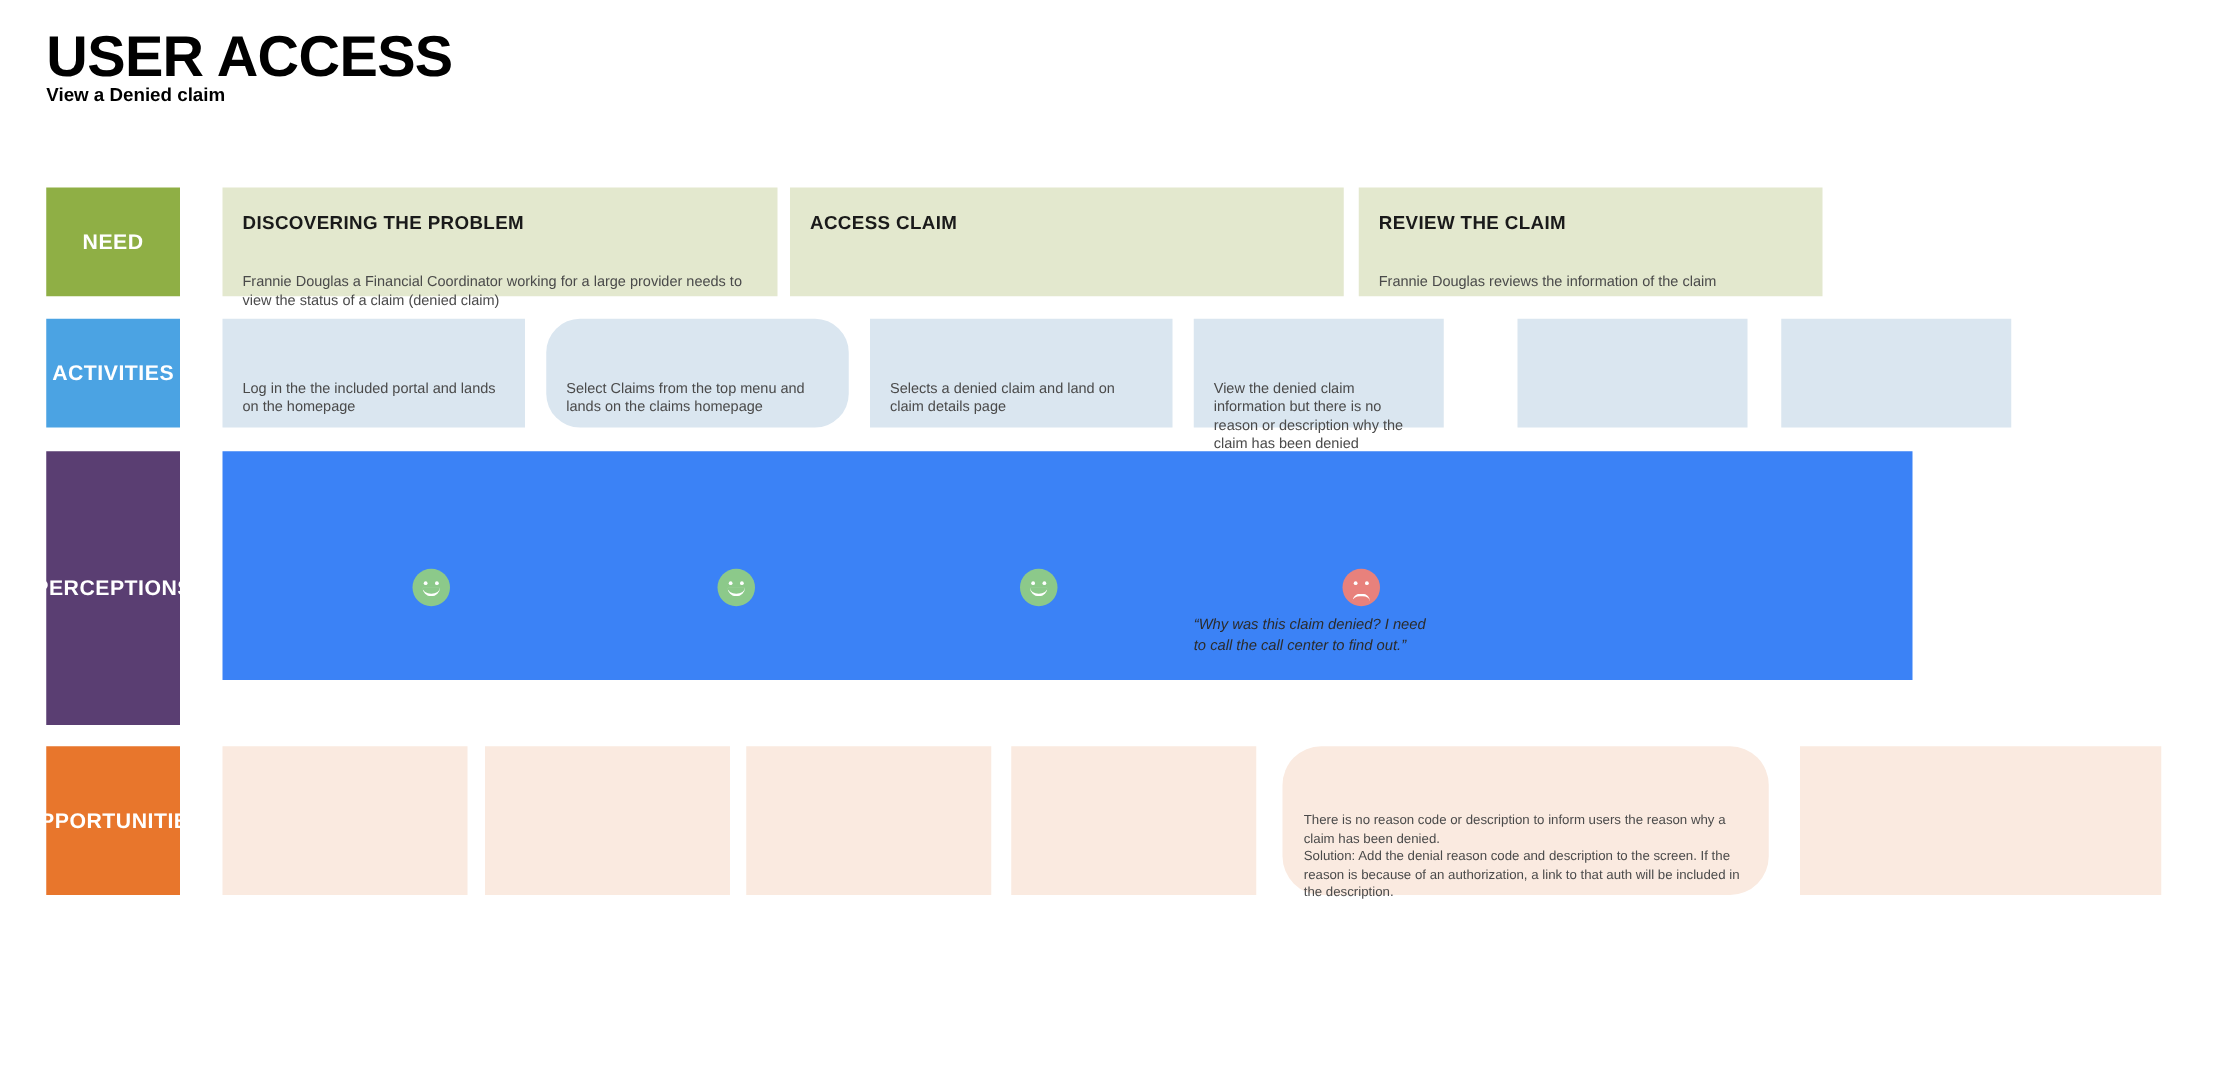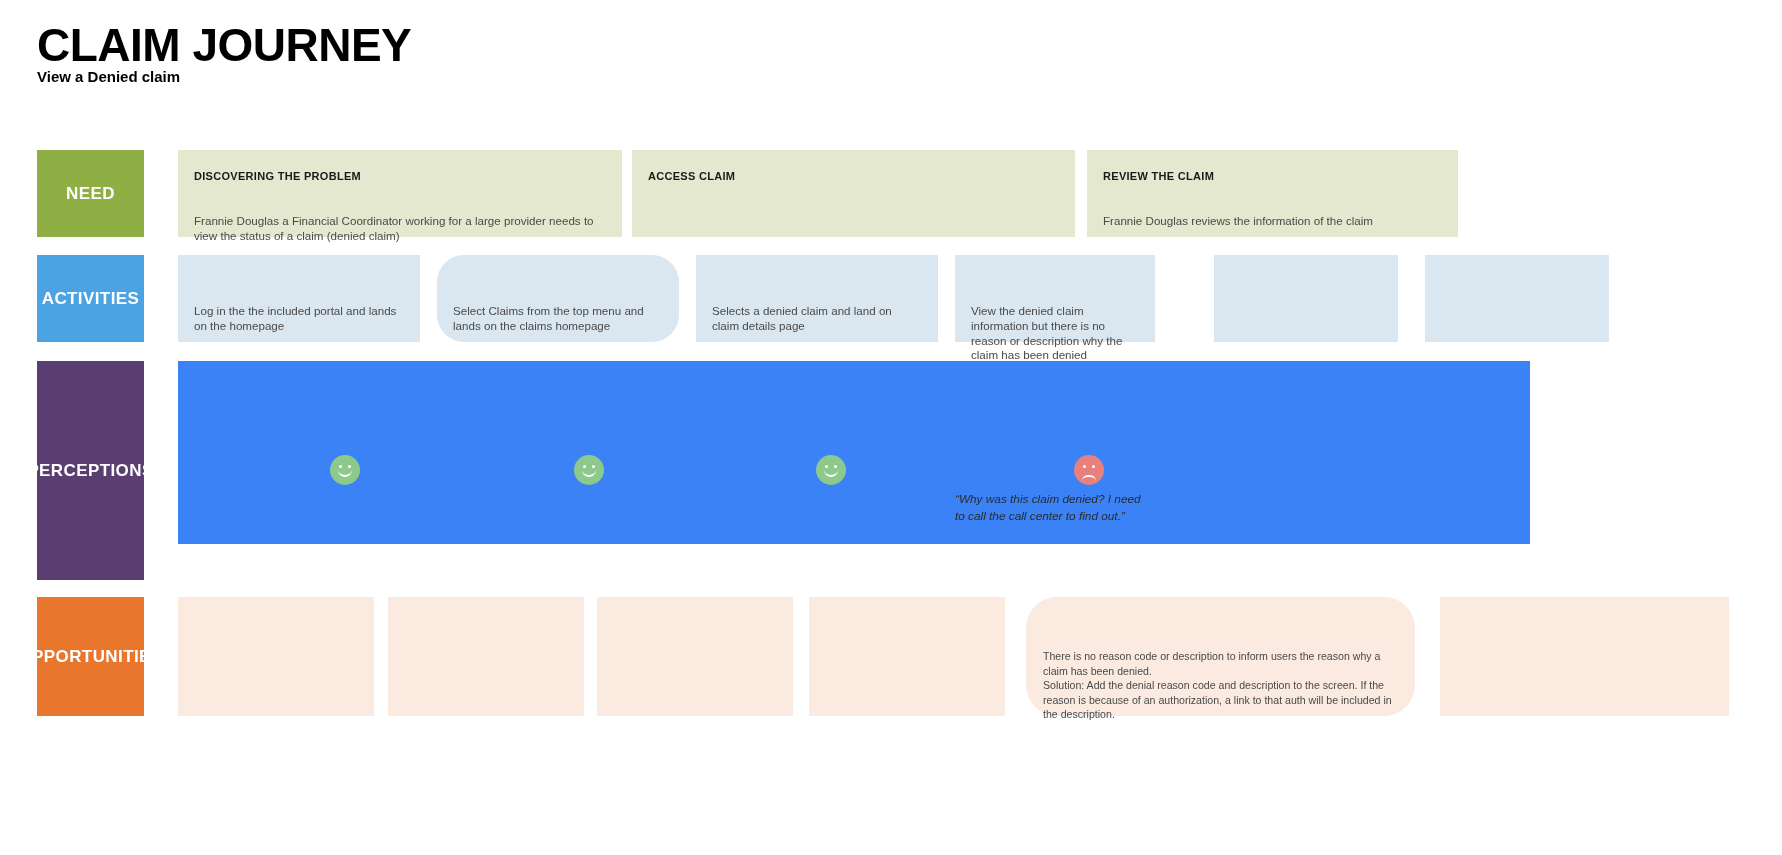--- a/index.html
+++ b/index.html
@@ -46,21 +46,21 @@
     align-items: center;
     justify-content: center;
     text-align: center;
   }
 
   .cells { position: absolute; top: 0; left: 0; height: 100%; }
 
   .cell { position: absolute; top: 0; }
 
   .cell-title {
-    font-size: 11px;
+    font-size: 15px;
     font-weight: bold;
     color: #1a1a1a;
     letter-spacing: 0.3px;
     margin-bottom: 5px;
   }
 
   .cell-body {
     font-size: 11.6px;
     line-height: 1.28;
     color: #4a4a4a;
@@ -145,21 +145,21 @@
   
   #row-opportunities { top: 597px; height: 119px; }
   #row-opportunities .row-label { height: 119px; background: #E8762C; }
   #row-opportunities .cell { background: #FAEAE0; height: 119px; padding: 20px 17px 0 17px; }
   #row-opportunities .cell-body { font-size: 10.6px; line-height: 1.38; white-space: pre-line; }
 </style>
 </head>
 <body>
 
 <div id="journey-header">
-  <div id="page-title">CLAIM JOURNEY</div>
+  <div id="page-title">USER ACCESS</div>
   <div id="page-subtitle">View a Denied claim</div>
 </div>
 
 <div class="journey-row" id="row-need">
   <div class="row-label">NEED</div>
   <div class="cells">
     <div class="cell" style="left:141px; width:444px;">
       <div class="cell-title">DISCOVERING THE PROBLEM</div>
       <div class="cell-body">Frannie Douglas a Financial Coordinator working for a large provider needs to view the status of a claim (denied claim)</div>
     </div>

